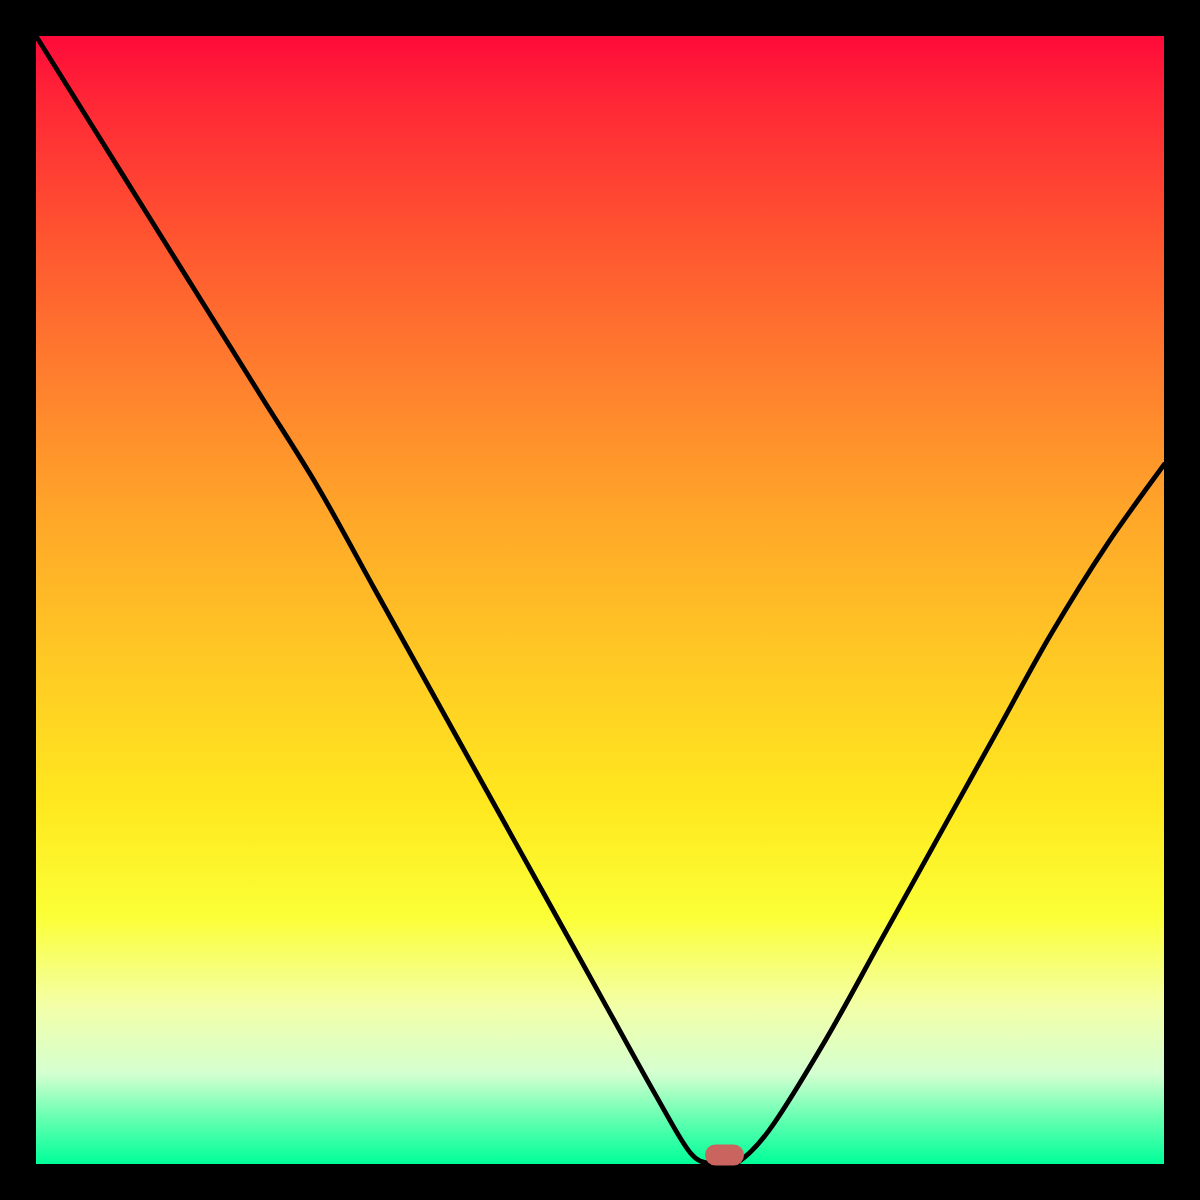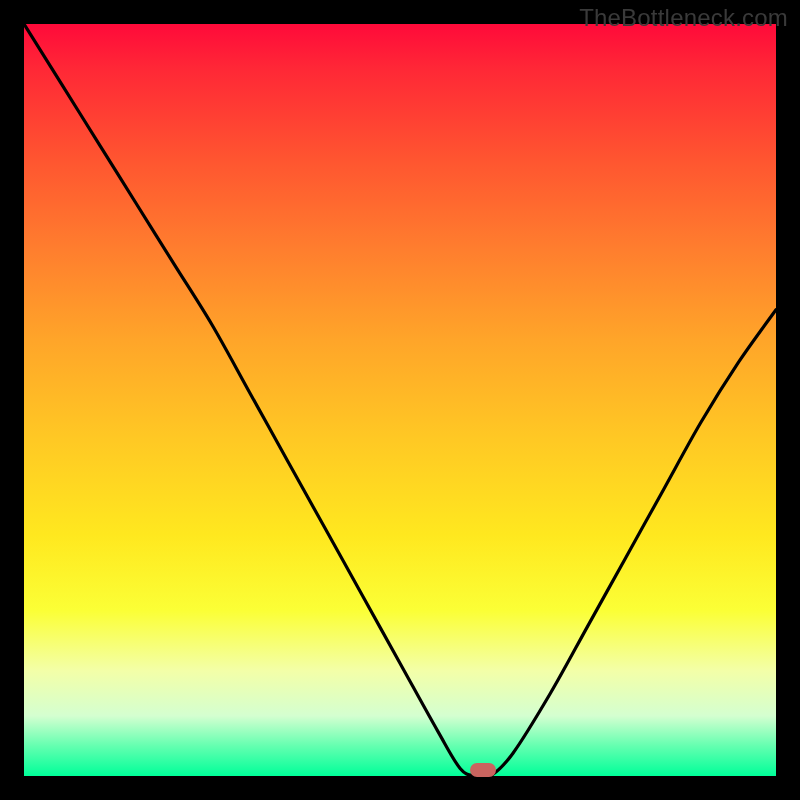--- a/index.html
+++ b/index.html
@@ -65,21 +65,20 @@
     border-radius: 7px;
     z-index: 2;
     transform: translate(-50%, -50%);
   }
 </style>
 </head>
 <body>
 
 <div class="frame">
 
-  <div class="watermark">TheBottleneck.com</div>
 
   <div class="plot-area"></div>
 
   <svg class="curve" viewBox="0 0 752 752" preserveAspectRatio="none">
     <path id="curve-path" fill="none" stroke="#000" stroke-width="3.2" stroke-linecap="round" stroke-linejoin="round" d="M 0.00 0.00 C 6.27 10.03, 25.07 40.11, 37.60 60.16 C 50.13 80.21, 62.67 100.27, 75.20 120.32 C 87.73 140.37, 100.27 160.43, 112.80 180.48 C 125.33 200.53, 137.87 220.59, 150.40 240.64 C 162.93 260.69, 175.47 279.49, 188.00 300.80 C 200.53 322.11, 213.07 345.92, 225.60 368.48 C 238.13 391.04, 250.67 413.60, 263.20 436.16 C 275.73 458.72, 288.27 481.28, 300.80 503.84 C 313.33 526.40, 325.87 548.96, 338.40 571.52 C 350.93 594.08, 363.47 616.64, 376.00 639.20 C 388.53 661.76, 403.57 689.33, 413.60 706.88 C 423.63 724.43, 429.89 736.96, 436.16 744.48 C 442.43 752.00, 446.19 750.75, 451.20 752.00 C 456.21 753.25, 459.97 755.76, 466.24 752.00 C 472.51 748.24, 478.77 743.23, 488.80 729.44 C 498.83 715.65, 513.87 690.59, 526.40 669.28 C 538.93 647.97, 551.47 624.16, 564.00 601.60 C 576.53 579.04, 589.07 556.48, 601.60 533.92 C 614.13 511.36, 626.67 488.80, 639.20 466.24 C 651.73 443.68, 664.27 419.87, 676.80 398.56 C 689.33 377.25, 701.87 357.20, 714.40 338.40 C 726.93 319.60, 745.73 294.53, 752.00 285.76"></path>
   </svg>
 
   <div id="marker" class="marker" style="left: 482.72px; top: 770px; background: rgb(201, 100, 95);"></div>
 
 </div>

